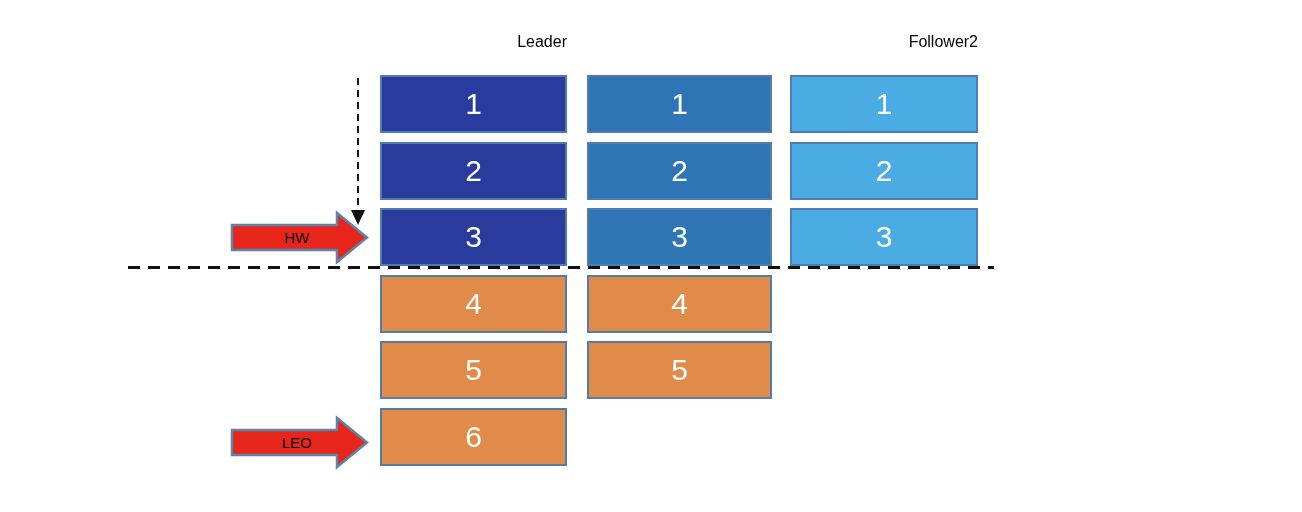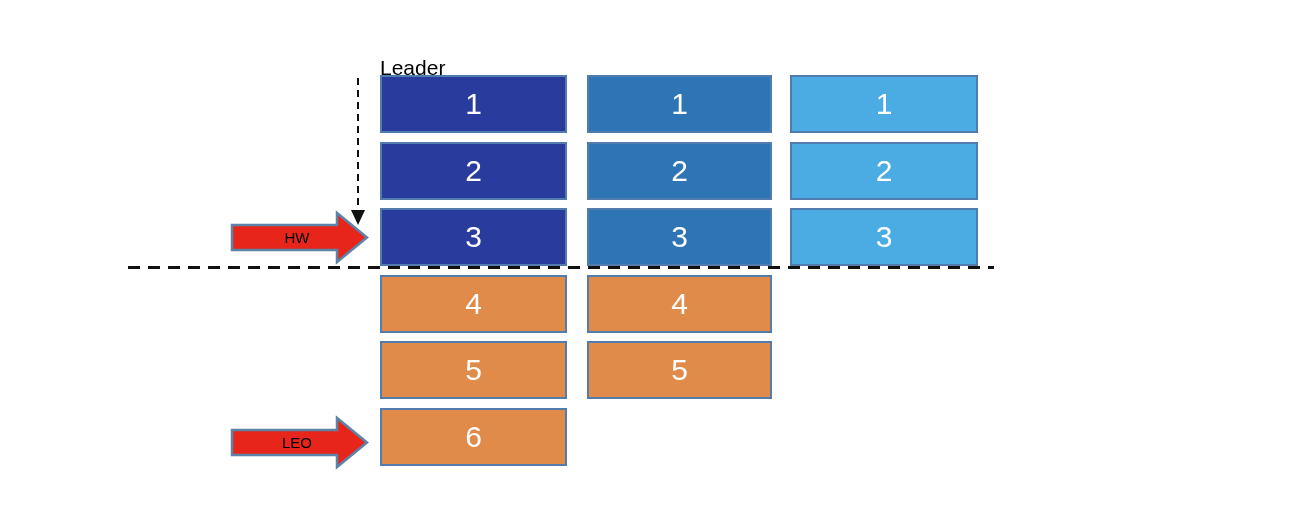--- a/index.html
+++ b/index.html
@@ -13,25 +13,24 @@
     width: 1302px;
     height: 512px;
     background: #ffffff;
     overflow: hidden;
   }
   .col-header {
     position: absolute;
     top: 29px;
     height: 26px;
     line-height: 26px;
-    text-align: left;
-    font-size: 21px;
+    text-align: right;
+    font-size: 16px;
     color: var(--text, #000);
     white-space: nowrap;
-    margin-top: 26px;
   }
   .block {
     position: absolute;
     box-sizing: border-box;
     border: 2px solid var(--block-border, #527CAE);
     color: var(--block-text, #fff);
     font-size: 30px;
     display: flex;
     align-items: center;
     justify-content: center;
@@ -111,16 +110,17 @@
     <div class="block" style="left: 380px; width: 187px; top: 142px; height: 58px; background: rgb(41, 59, 157);">2</div>
     <div class="block" style="left: 380px; width: 187px; top: 208px; height: 58px; background: rgb(41, 59, 157);">3</div>
     <div class="block" style="left: 380px; width: 187px; top: 275px; height: 58px; background: rgb(224, 139, 73);">4</div>
     <div class="block" style="left: 380px; width: 187px; top: 341px; height: 58px; background: rgb(224, 139, 73);">5</div>
     <div class="block" style="left: 380px; width: 187px; top: 408px; height: 58px; background: rgb(224, 139, 73);">6</div>
     <div class="block" style="left: 587px; width: 185px; top: 75px; height: 58px; background: rgb(46, 117, 182);">1</div>
     <div class="block" style="left: 587px; width: 185px; top: 142px; height: 58px; background: rgb(46, 117, 182);">2</div>
     <div class="block" style="left: 587px; width: 185px; top: 208px; height: 58px; background: rgb(46, 117, 182);">3</div>
     <div class="block" style="left: 587px; width: 185px; top: 275px; height: 58px; background: rgb(224, 139, 73);">4</div>
     <div class="block" style="left: 587px; width: 185px; top: 341px; height: 58px; background: rgb(224, 139, 73);">5</div>
+    <div class="col-header" style="left: 790px; width: 188px;">Follower2</div>
     <div class="block" style="left: 790px; width: 188px; top: 75px; height: 58px; background: rgb(75, 172, 228);">1</div>
     <div class="block" style="left: 790px; width: 188px; top: 142px; height: 58px; background: rgb(75, 172, 228);">2</div>
     <div class="block" style="left: 790px; width: 188px; top: 208px; height: 58px; background: rgb(75, 172, 228);">3</div>
   </div>
 
 </body></html>

